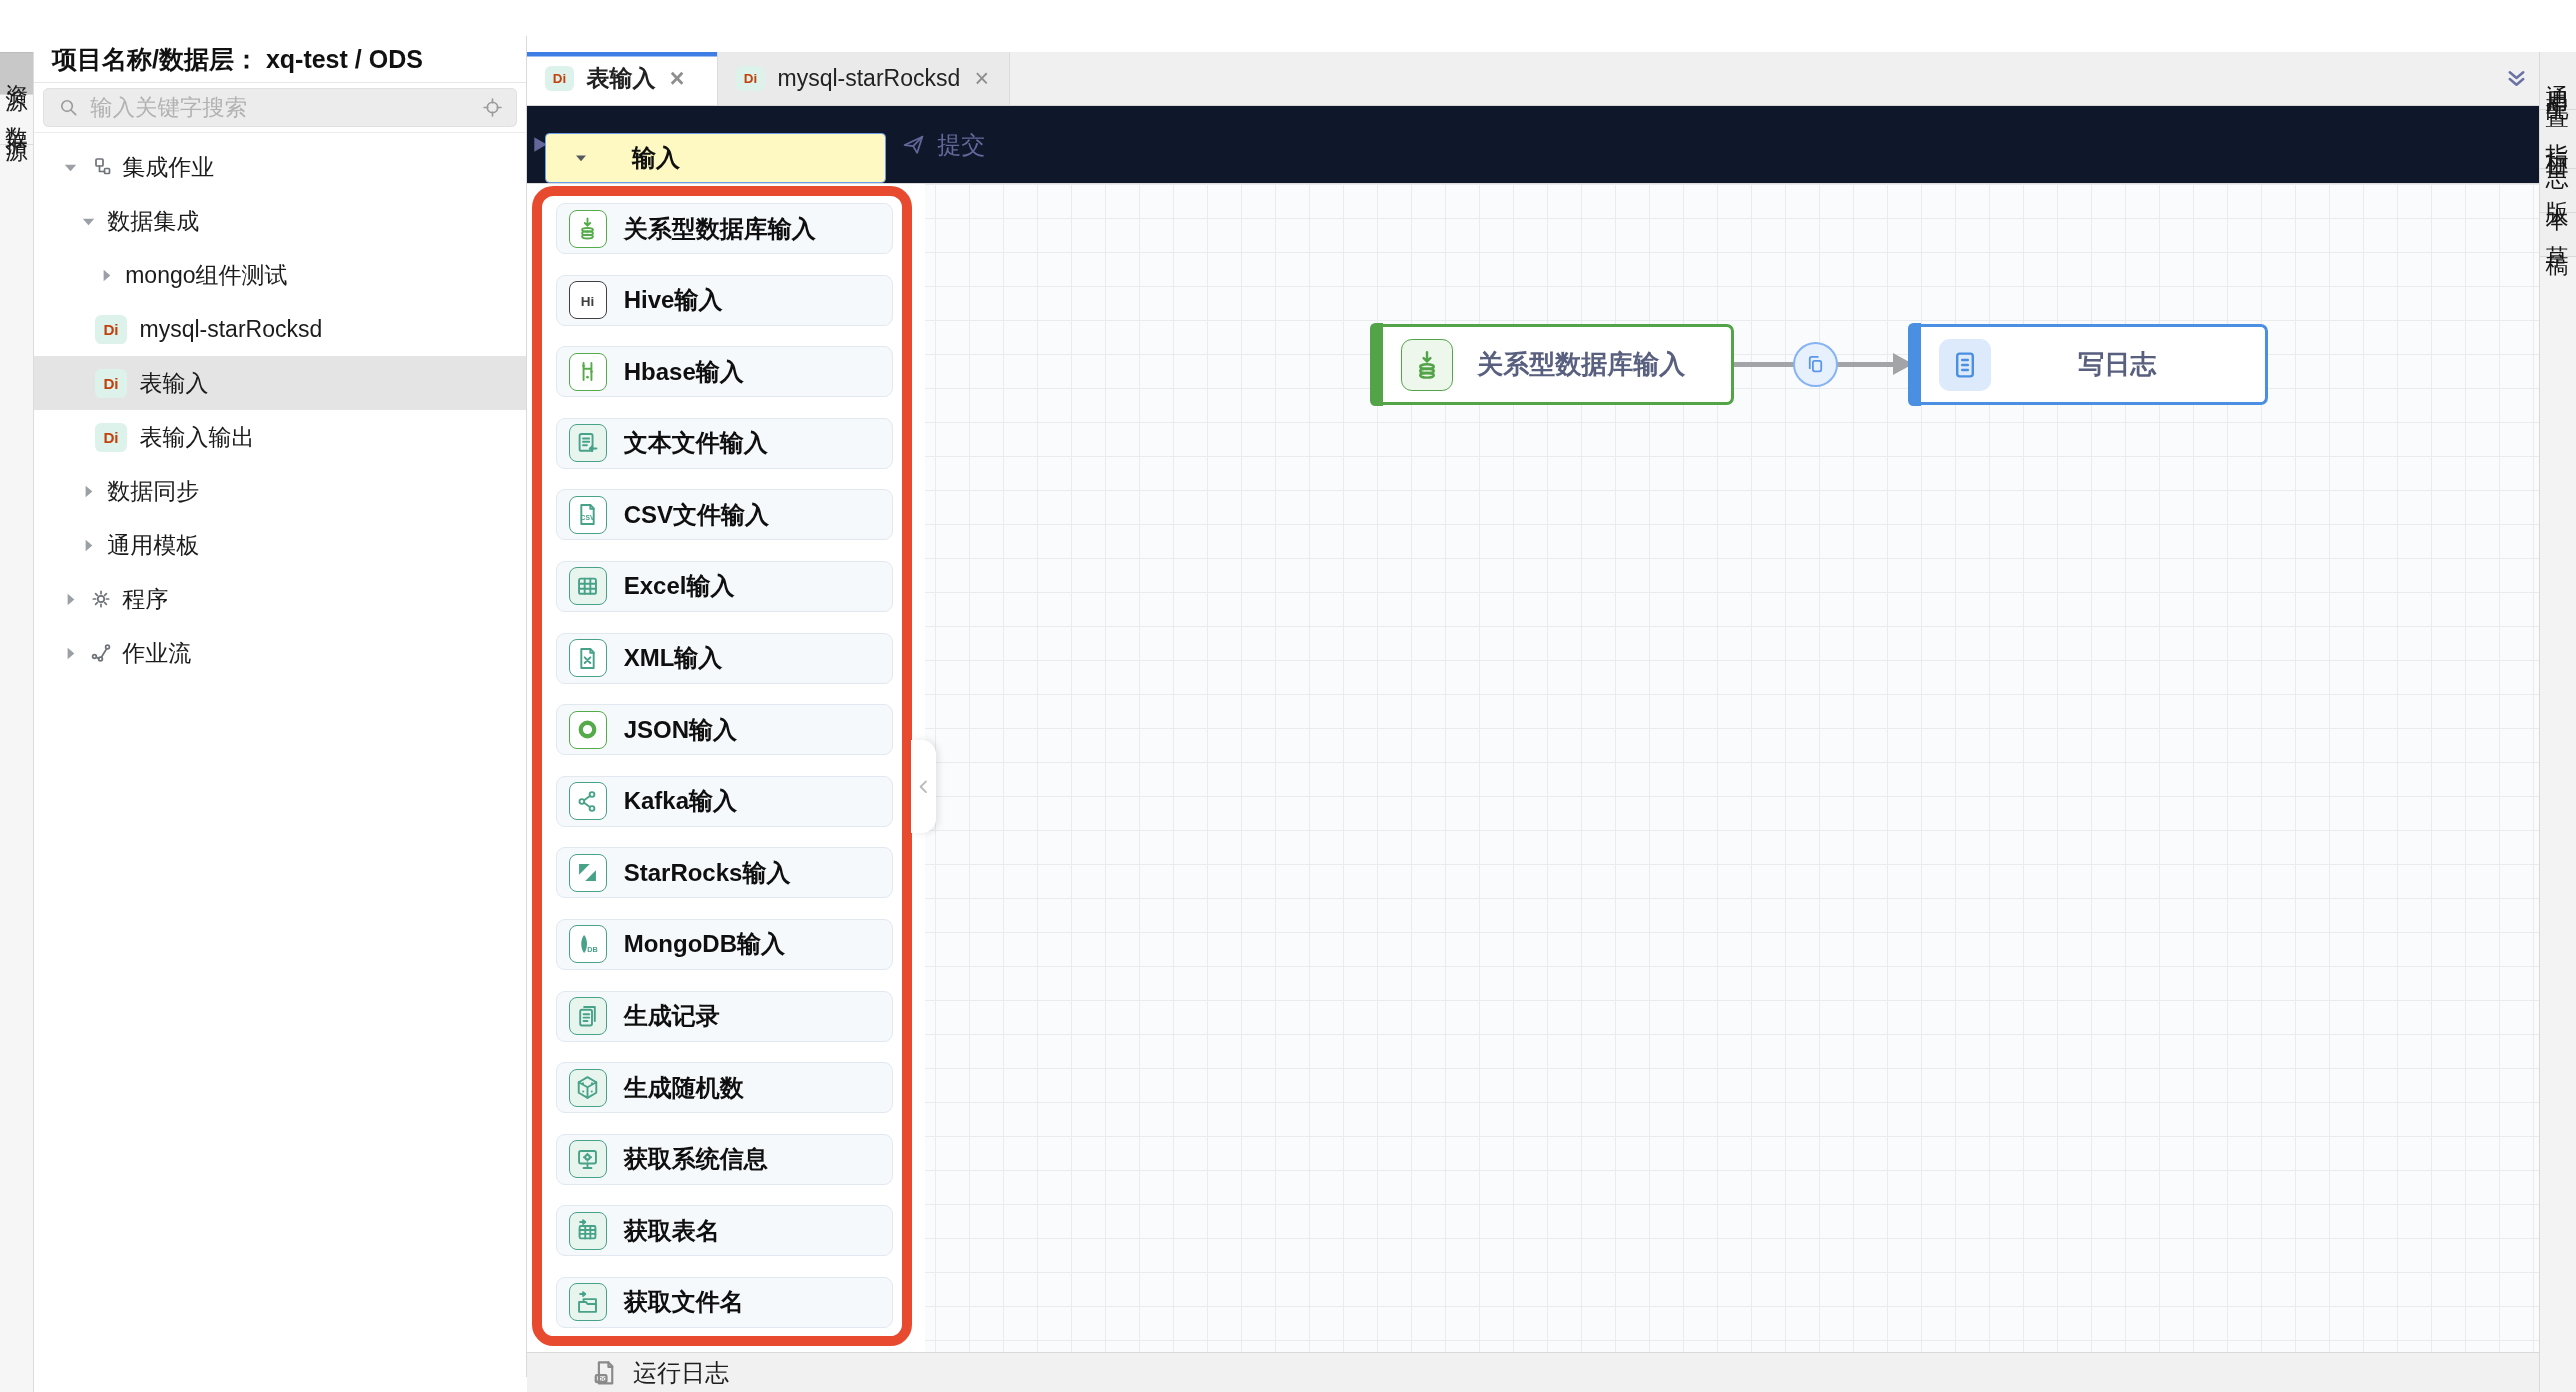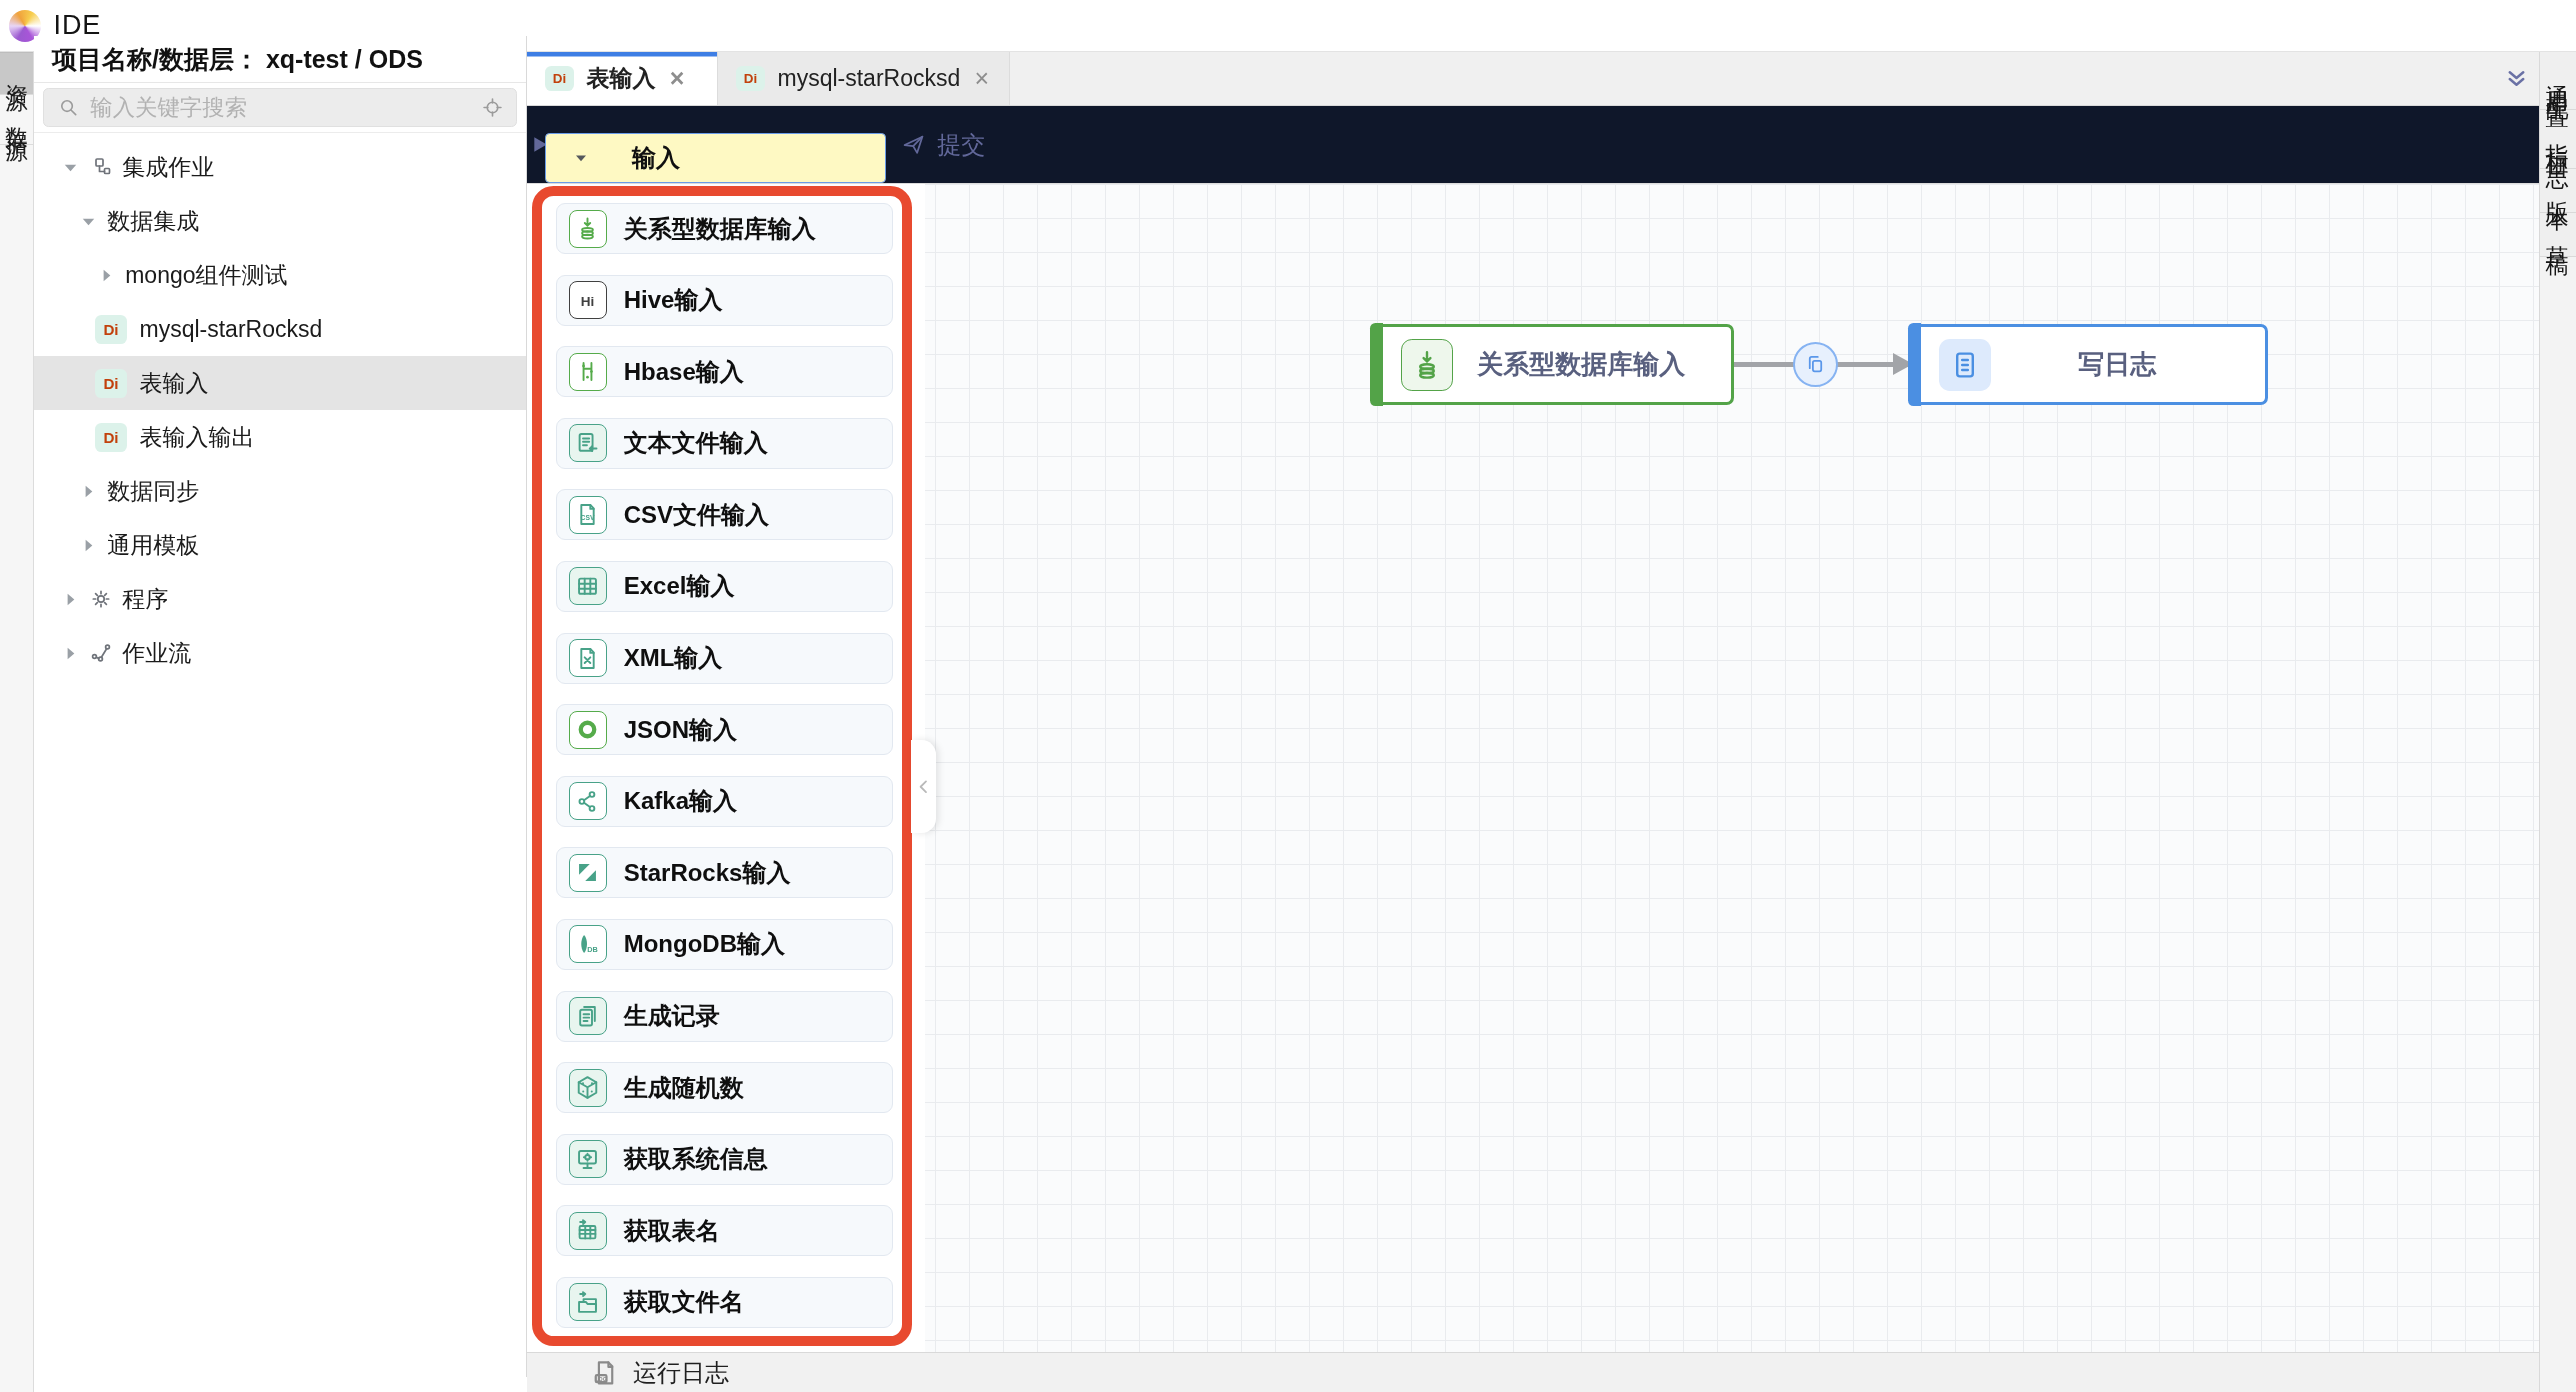--- a/index.html
+++ b/index.html
@@ -131,24 +131,20 @@
   .right-panel { position:absolute; right:0; top:52px; width:37px; height:1341px; background:#f3f3f3;
     border-left:0.9px solid #d9d9d9; }
   .rp-tab { border-bottom:0.9px solid #d9d9d9; padding:14.3px 0; display:flex; justify-content:center;
     font-size:23px; color:#161616; cursor:pointer; background:#efefef; }
 </style>
 </head>
 <body>
 
 <div class="app">
 
-  <div class="top-header">
-    <div class="logo"></div>
-    <div class="app-title">IDE</div>
-  </div>
 
   <div class="activity-bar" id="activity-bar">
       <div class="activity-item active">
         <span class="vtext">资源</span>
       </div>
       <div class="activity-item">
         <span class="vtext">数据源</span>
       </div>
     </div>
 

